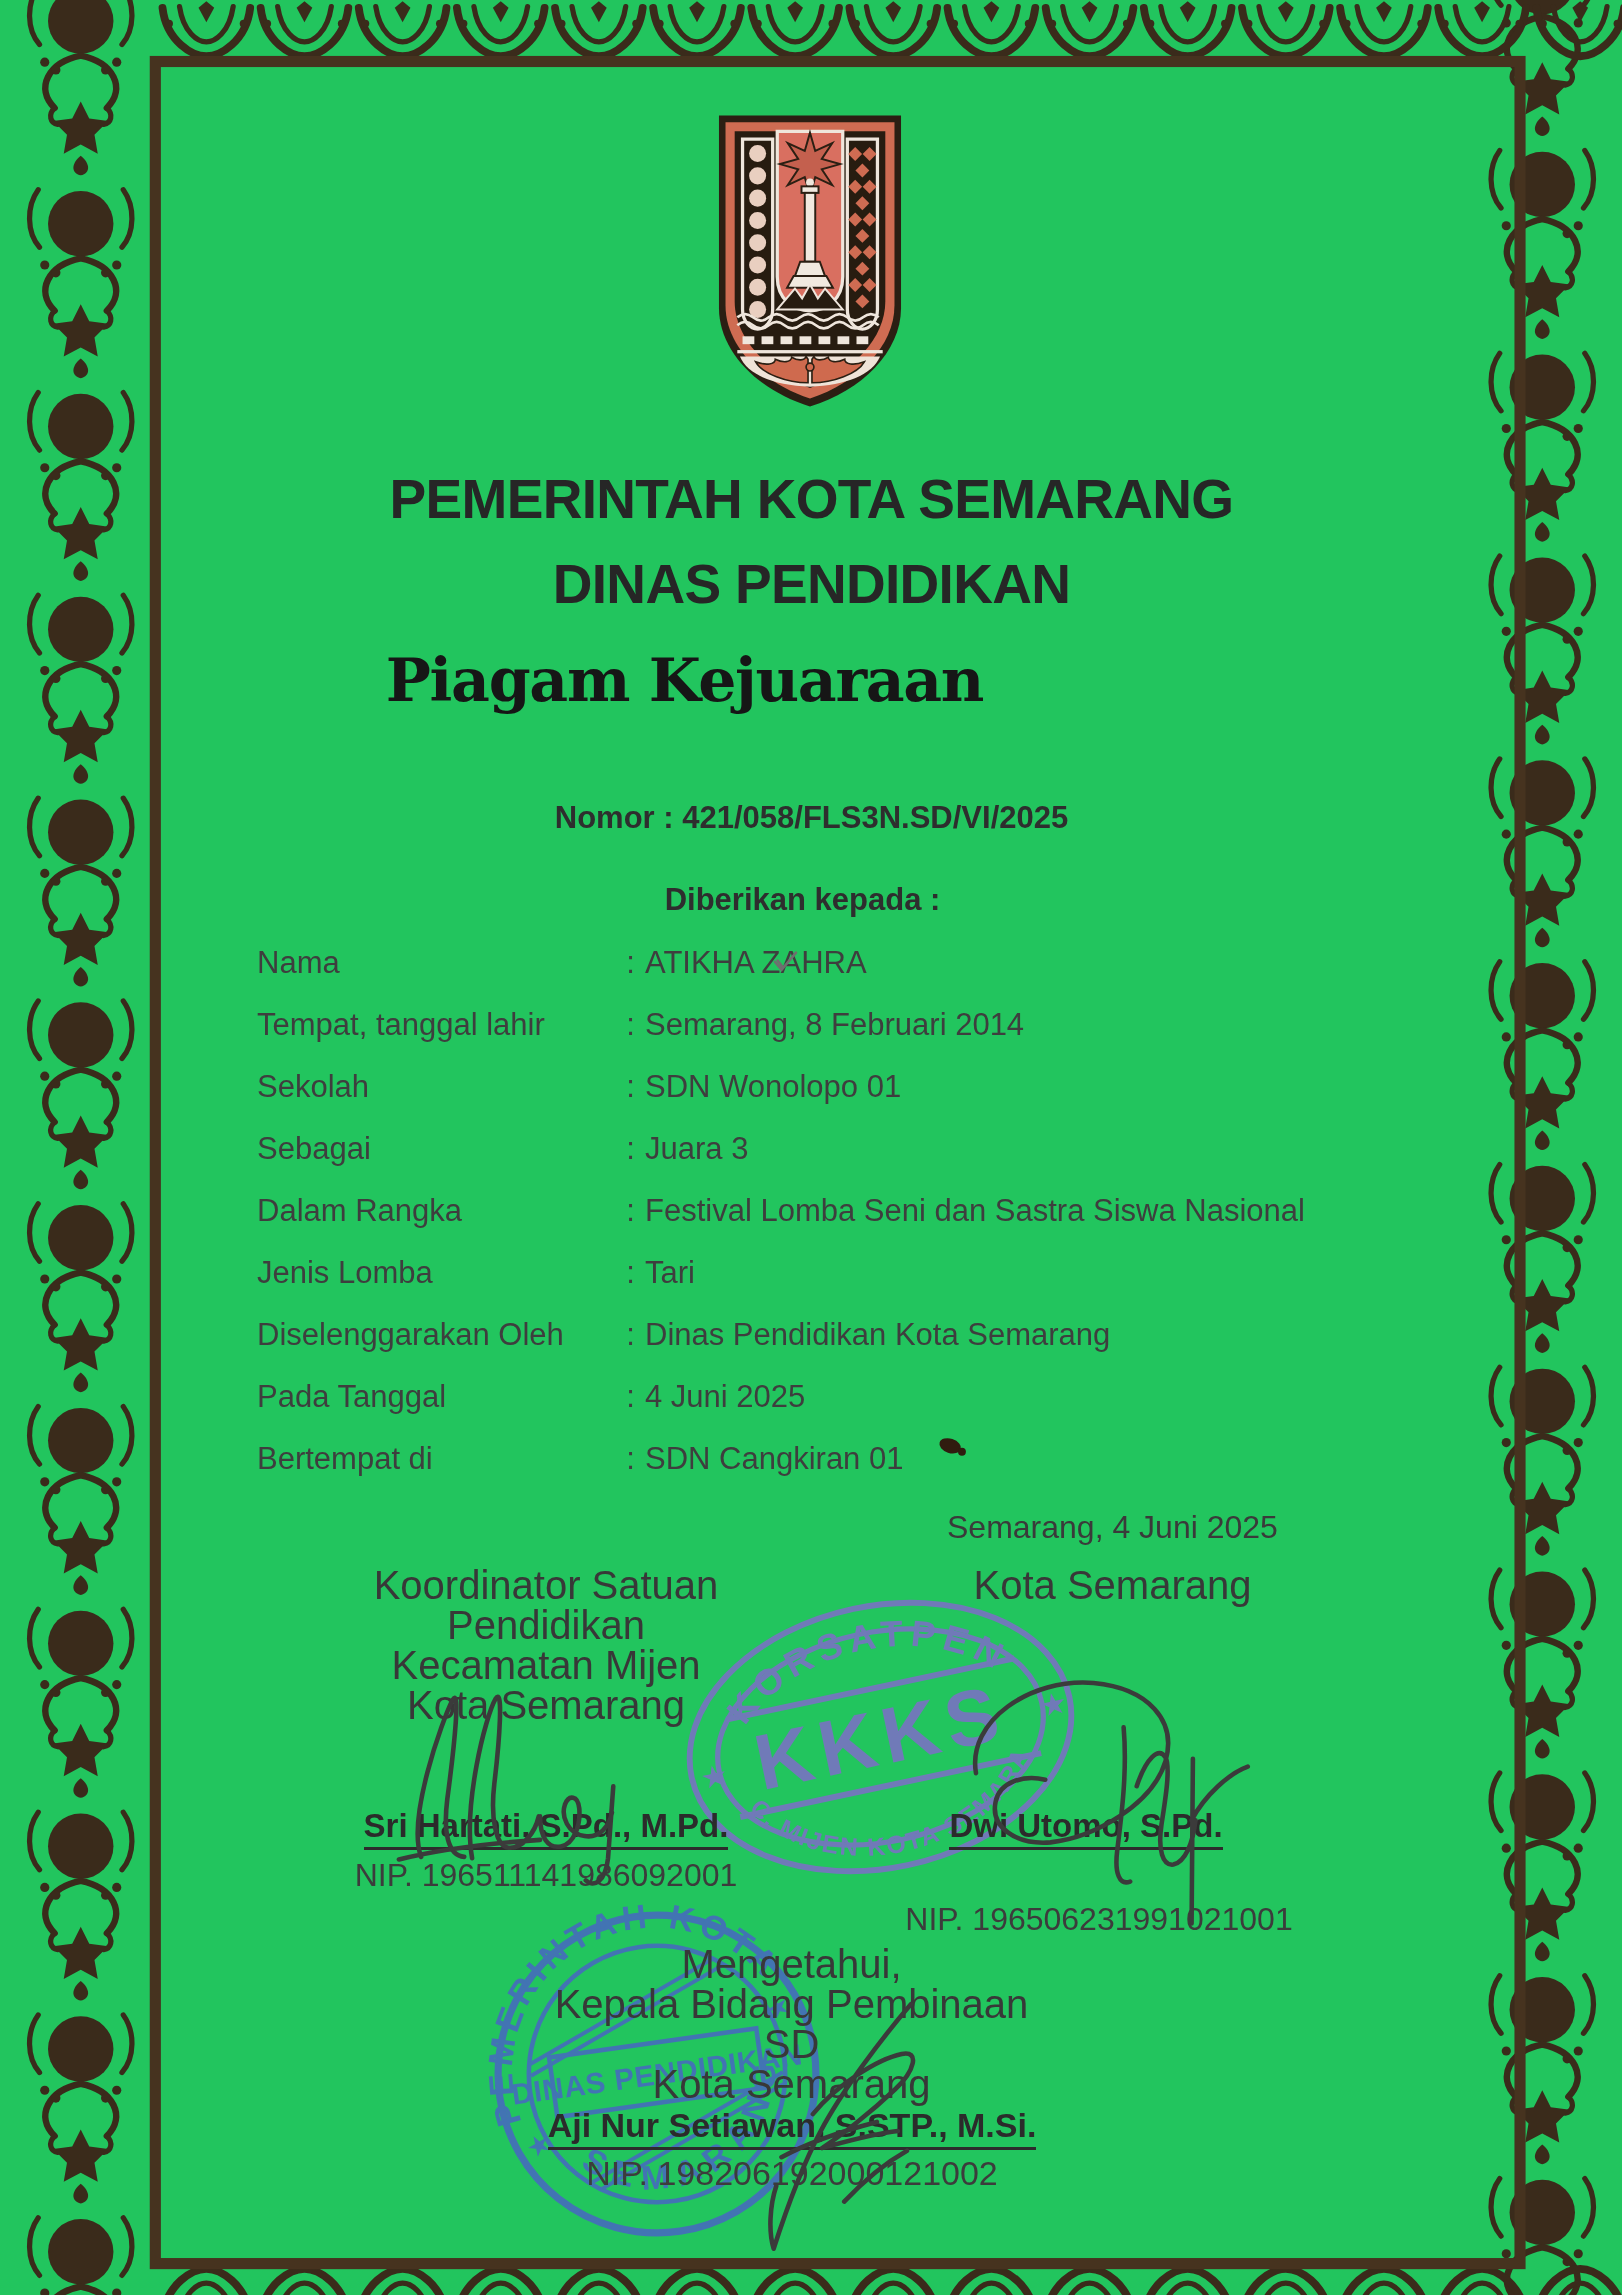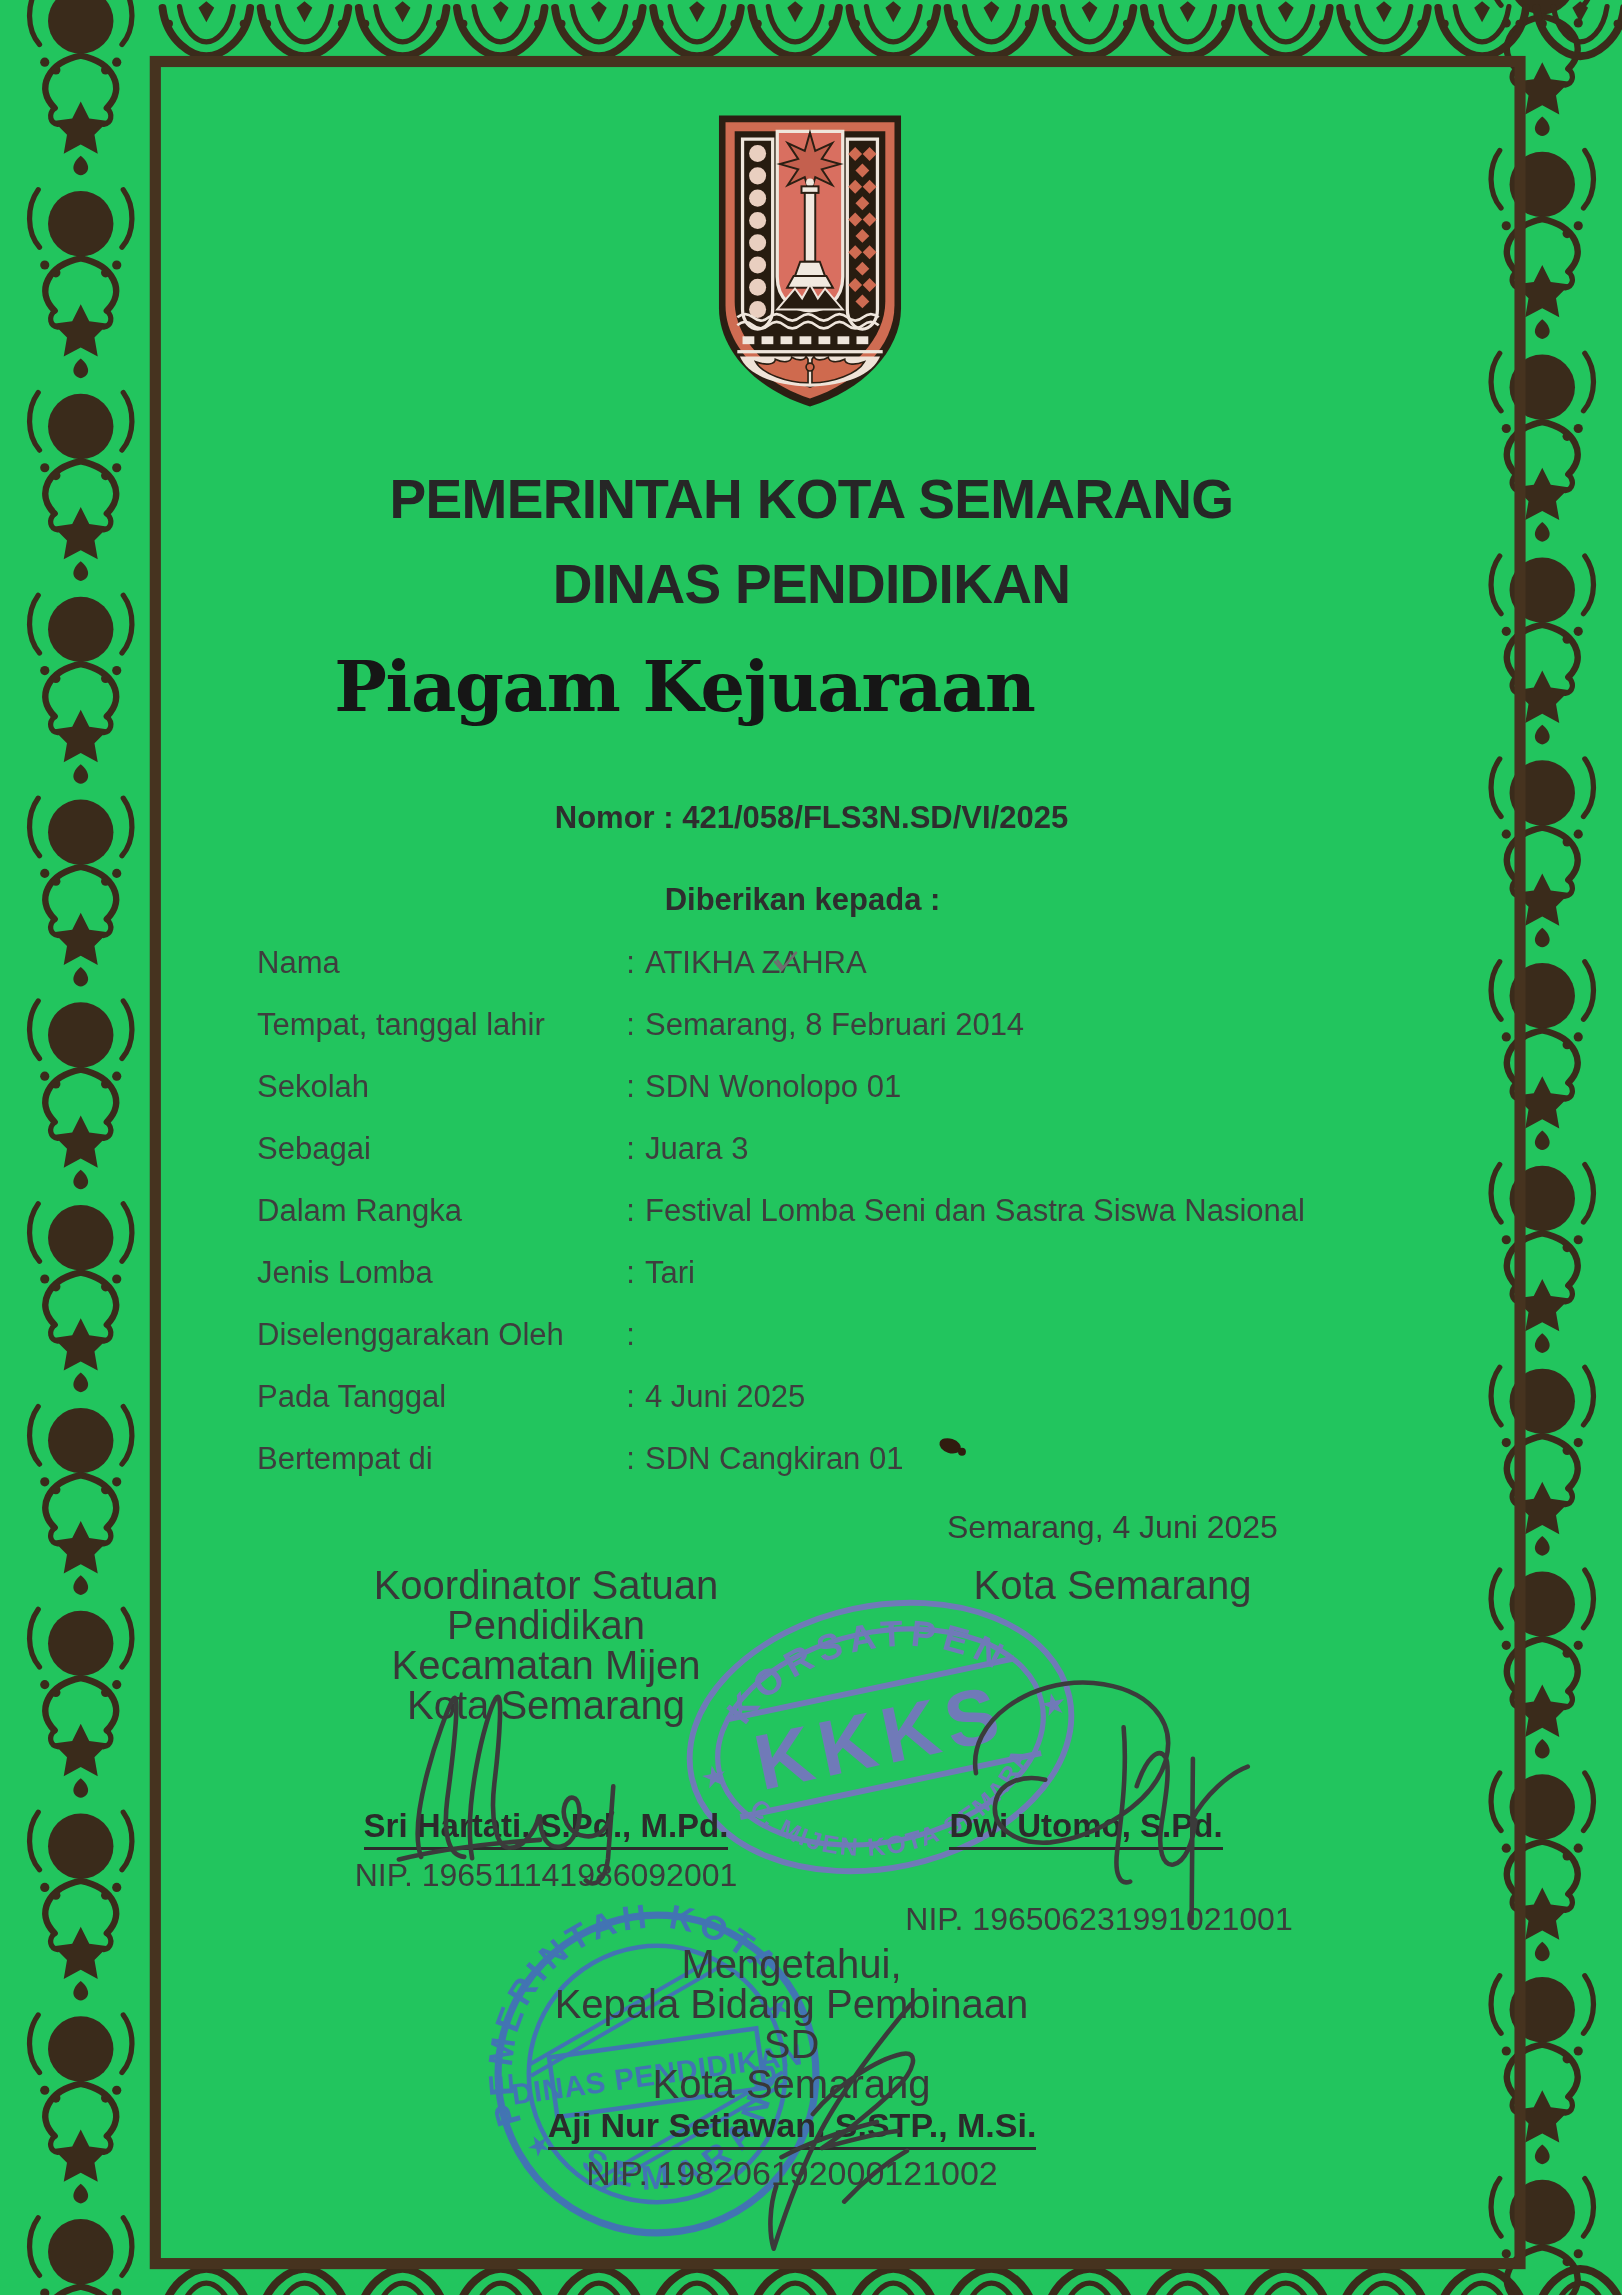--- a/index.html
+++ b/index.html
@@ -9,21 +9,21 @@
   svg text{font-family:"Liberation Sans",sans-serif;}
   
   .decor{left:0;top:0;z-index:0;}
   .orn{fill:#3a2b1b;}
   .vs10{stroke:#3a2b1b;stroke-width:10;fill:none;stroke-linecap:round;}
   .vs8{stroke:#3a2b1b;stroke-width:8;fill:none;stroke-linecap:round;}
   .vs12{stroke:#3a2b1b;stroke-width:12;fill:none;stroke-linecap:round;}
   .frame{stroke:#46331f;stroke-width:17;fill:none;}
   
   .org-block{left:0;width:1623px;top:457px;text-align:center;font-weight:bold;font-size:55px;line-height:85px;color:#262626;letter-spacing:-0.7px;z-index:2;}
-  .cert-title{left:0;width:1369px;top:645px;text-align:center;font-family:"DejaVu Serif",serif;font-weight:bold;font-size:70px;color:#161616;letter-spacing:-1.3px;z-index:2;}
+  .cert-title{left:0;width:1369px;top:645px;text-align:center;font-family:"DejaVu Serif",serif;font-weight:bold;font-size:60px;color:#161616;letter-spacing:-1.3px;z-index:2;}
   .nomor{left:0;width:1623px;top:800px;text-align:center;font-weight:bold;font-size:31px;color:#2e2e2e;z-index:2;}
   .kepada{left:0;width:1605px;top:882px;text-align:center;font-weight:bold;font-size:31px;color:#2e2e2e;z-index:2;}
   
   .fields{left:257px;top:945px;z-index:2;}
   .row{display:flex;height:62px;font-size:31px;color:#3e3e3e;align-items:flex-start;}
   .lbl{width:359px;}
   .colon{width:29px;text-align:center;}
   .val{white-space:nowrap;}
   
   .dateline{left:947px;top:1509px;font-size:32px;color:#3a3a3a;z-index:2;}
@@ -244,20 +244,21 @@
         <span class="val">Festival Lomba Seni dan Sastra Siswa Nasional</span>
       </div>
     <div class="row">
         <span class="lbl">Jenis Lomba</span>
         <span class="colon">:</span>
         <span class="val">Tari</span>
       </div>
     <div class="row">
         <span class="lbl">Diselenggarakan Oleh</span>
         <span class="colon">:</span>
+        <span class="val">Dinas Pendidikan Kota Semarang</span>
       </div>
     <div class="row">
         <span class="lbl">Pada Tanggal</span>
         <span class="colon">:</span>
         <span class="val">4 Juni 2025</span>
       </div>
     <div class="row">
         <span class="lbl">Bertempat di</span>
         <span class="colon">:</span>
         <span class="val">SDN Cangkiran 01</span>

